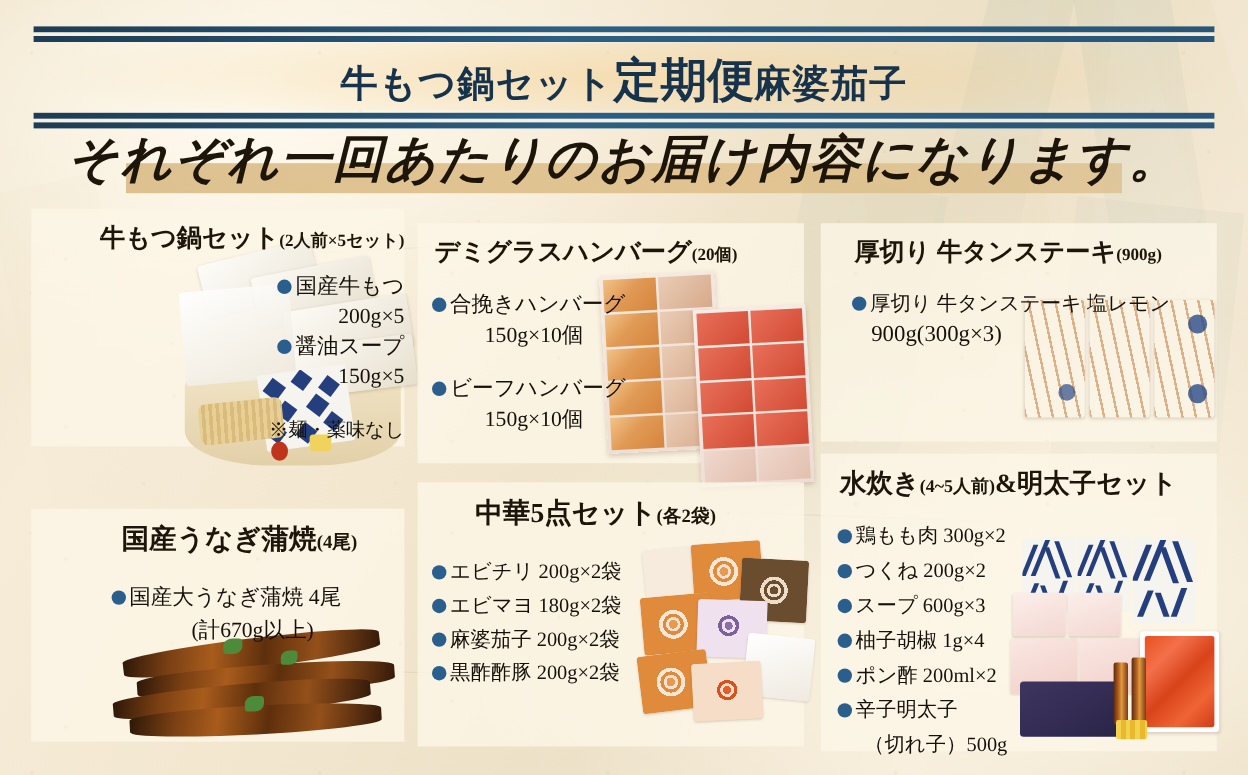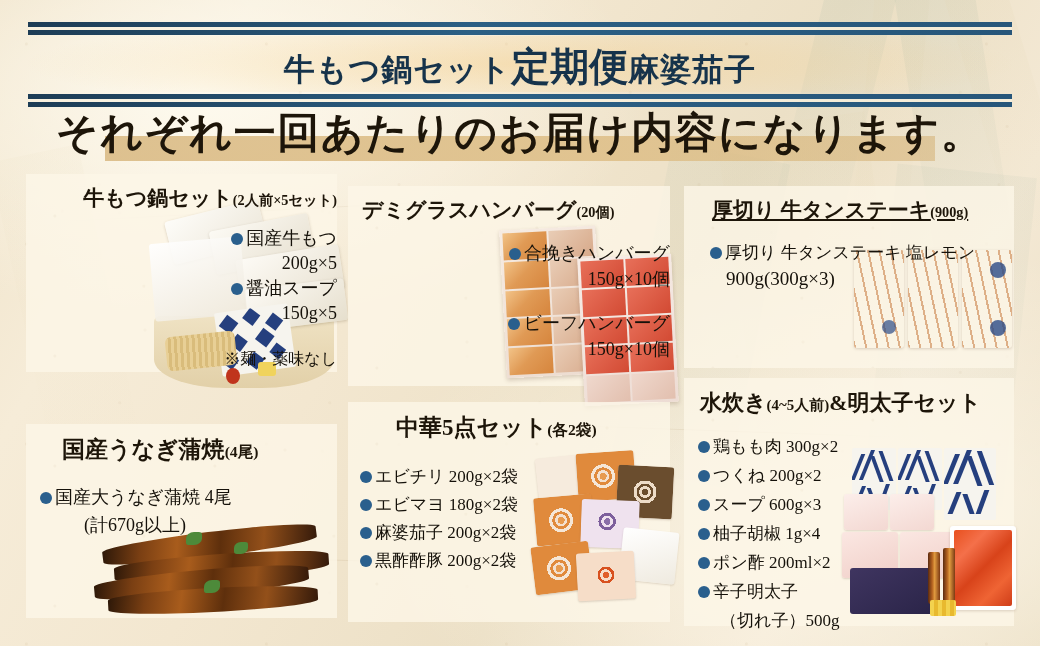--- a/index.html
+++ b/index.html
@@ -48,21 +48,21 @@
   #rule-bottom{top:94px;}
   #banner-glow{
     position:absolute;left:28px;top:36px;width:984px;height:56px;
     background:radial-gradient(ellipse 70% 120% at 50% 50%, rgba(243,201,126,.42), rgba(243,201,126,0) 72%);
   }
   #title-top{
     position:absolute;left:0;top:40px;width:1040px;text-align:center;
     color:#16334b;font-size:31px;font-weight:700;letter-spacing:1px;white-space:nowrap;
   }
   #title-top .big{font-size:39px;letter-spacing:0px;}
-  #title-main-wrap{position:absolute;left:0;top:105px;width:1001px;height:62px;}
+  #title-main-wrap{position:absolute;left:0;top:105px;width:1001px;height:62px;font-style:italic;}
   #title-main-hl{
     position:absolute;left:105px;top:31px;width:830px;height:25px;
     background:linear-gradient(90deg,rgba(214,180,122,.80),rgba(222,191,136,.88) 60%,rgba(214,180,122,.60));
   }
   #title-main{
     position:absolute;left:0;top:0;width:1040px;text-align:center;
     color:#1d1509;font-size:42px;font-weight:700;letter-spacing:1.5px;white-space:nowrap;
   }
 
   
@@ -215,21 +215,21 @@
         <div style="background:linear-gradient(135deg,#e8705a,#d24a33);"></div>
         <div style="background:linear-gradient(135deg,#e8705a,#d24a33);"></div>
         <div style="background:linear-gradient(135deg,#efd8cd,#e2bfae);"></div>
         <div style="background:linear-gradient(135deg,#efd8cd,#e2bfae);"></div>
       </div>
     </div>
 
     <div class="card-title" style="margin:10px 0 0 14px;font-size:21px;"><span>デミグラスハンバーグ</span><span class="sub">(20個)</span></div>
     <div class="divider" style="left:12px;top:42px;width:296px;"></div>
 
-    <div class="items" style="margin:16px 0 0 12px;font-size:18px;line-height:26px;text-align:right;">
+    <div class="items" style="margin:16px 0 0 12px;font-size:18px;line-height:26px;">
       <div class="li">
         <span class="bullet"></span><span>合挽きハンバーグ</span>
         <span class="ind" style="padding-left:44px;">150g×10個</span>
       </div>
       <div class="li" style="margin-top:18px;">
         <span class="bullet"></span><span>ビーフハンバーグ</span>
         <span class="ind" style="padding-left:44px;">150g×10個</span>
       </div>
     </div>
   </div>
@@ -243,32 +243,32 @@
                   box-shadow:0 1px 3px rgba(90,60,40,.2);
                   background-image:repeating-linear-gradient(78deg,rgba(198,120,60,.55) 0 2px,transparent 2px 11px);"></div>
       <div class="pk" style="left:108px;top:4px;width:50px;height:98px;background:linear-gradient(170deg,#fbf4ee,#f0e2da);
                   box-shadow:0 1px 3px rgba(90,60,40,.2);
                   background-image:repeating-linear-gradient(78deg,rgba(198,120,60,.55) 0 2px,transparent 2px 11px);"></div>
       <div class="pk" style="left:136px;top:16px;width:16px;height:16px;border-radius:50%;background:#2b4a86;opacity:.8;"></div>
       <div class="pk" style="left:136px;top:74px;width:16px;height:16px;border-radius:50%;background:#2b4a86;opacity:.8;"></div>
       <div class="pk" style="left:28px;top:74px;width:14px;height:14px;border-radius:50%;background:#2b4a86;opacity:.7;"></div>
     </div>
 
-    <div class="card-title" style="margin:10px 0 0 28px;font-size:21px;text-decoration:underline;"><span>厚切り 牛タンステーキ</span><span class="sub">(900g)</span></div>
+    <div class="card-title" style="margin:10px 0 0 28px;font-size:21px;"><span>厚切り 牛タンステーキ</span><span class="sub">(900g)</span></div>
     <div class="divider" style="left:20px;top:42px;width:292px;"></div>
 
     <div class="items" style="margin:16px 0 0 26px;font-size:17px;line-height:26px;">
       <div class="li">
         <span class="bullet"></span><span>厚切り 牛タンステーキ 塩レモン</span>
         <span class="ind" style="padding-left:16px;font-size:19px;">900g(300g×3)</span>
       </div>
     </div>
   </div>
 
-  <div class="card" style="left:26px;top:424px;width:311px;height:194px;">
+  <div class="card" style="left:26px;top:424px;width:311px;height:194px;text-align:center;">
     <div class="photo" style="left:48px;top:96px;width:265px;height:105px;">
       <div class="eel" style="left:28px;top:12px;width:215px;height:25px;transform:rotate(-7deg);"></div>
       <div class="eel" style="left:40px;top:34px;width:215px;height:25px;transform:rotate(-4deg);"></div>
       <div class="eel" style="left:20px;top:50px;width:215px;height:25px;transform:rotate(-5deg);"></div>
       <div class="eel" style="left:34px;top:68px;width:210px;height:24px;transform:rotate(-3deg);"></div>
       <div class="herb" style="left:112px;top:12px;width:16px;height:13px;"></div>
       <div class="herb" style="left:160px;top:22px;width:14px;height:12px;"></div>
       <div class="herb" style="left:130px;top:60px;width:16px;height:13px;"></div>
     </div>
 

